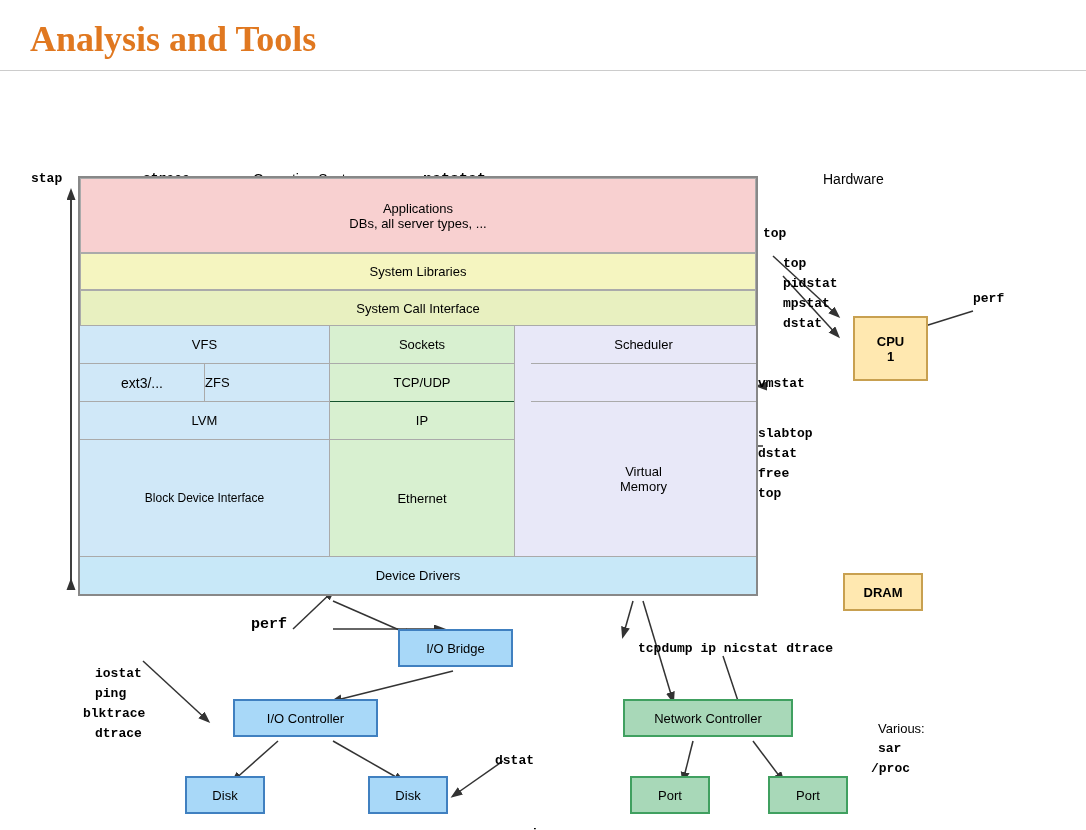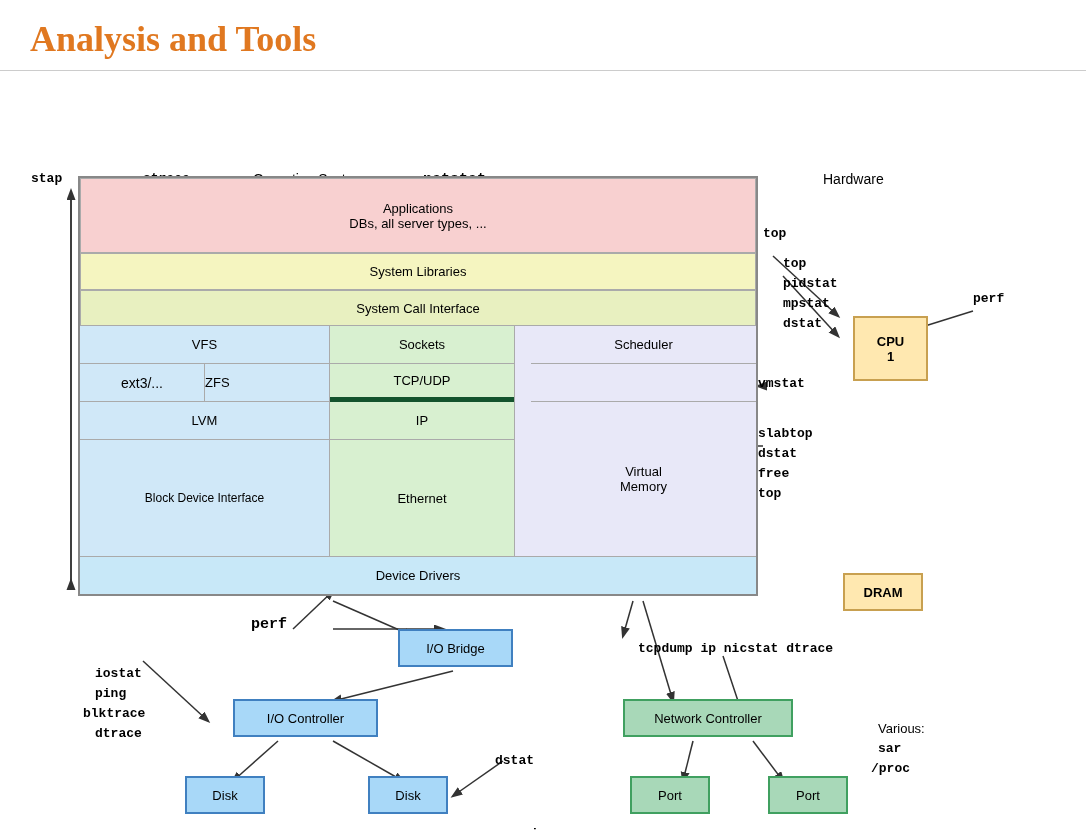--- a/index.html
+++ b/index.html
@@ -166,21 +166,21 @@
       justify-content: center;
       font-size: 13px;
       border-bottom: 1px solid #aaa;
     }
     .col-net-tcp {
       height: 38px;
       display: flex;
       align-items: center;
       justify-content: center;
       font-size: 13px;
-      border-bottom: 5px solid #14532d;
+      border-bottom: 1px solid #14532d;
     }
     .col-net-ip {
       height: 38px;
       display: flex;
       align-items: center;
       justify-content: center;
       font-size: 13px;
       border-bottom: 1px solid #aaa;
     }
     .col-net-eth {

